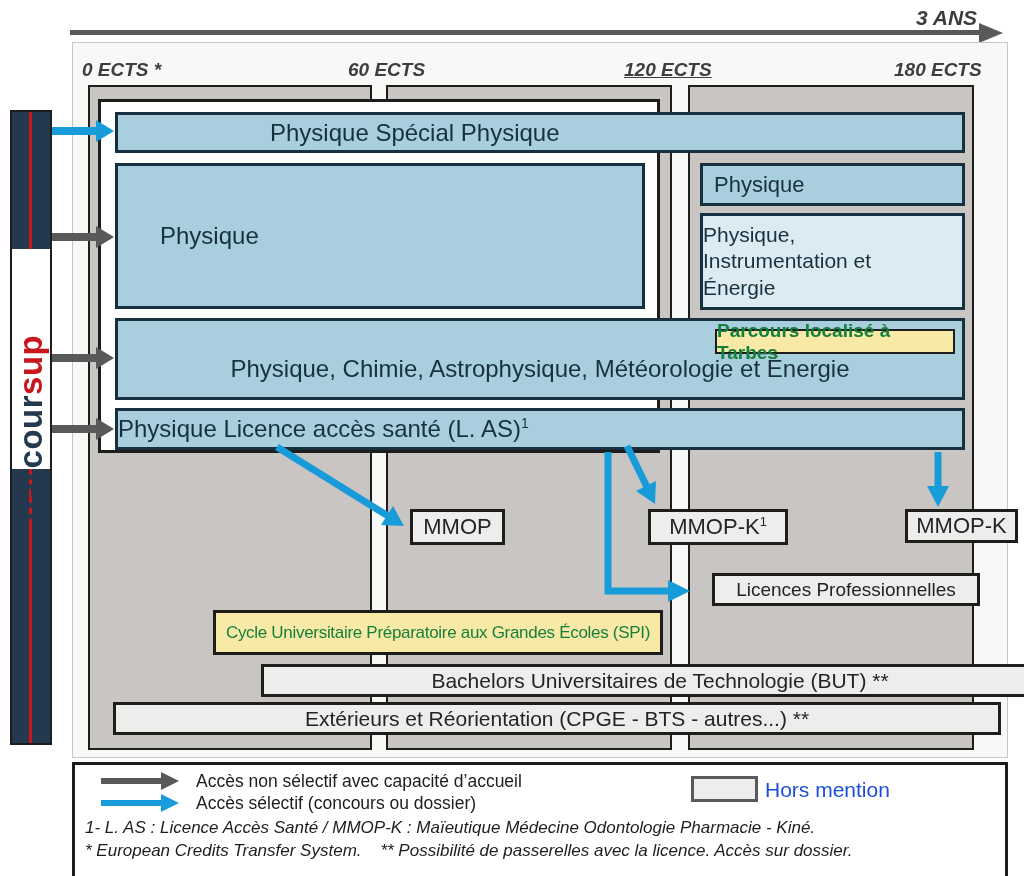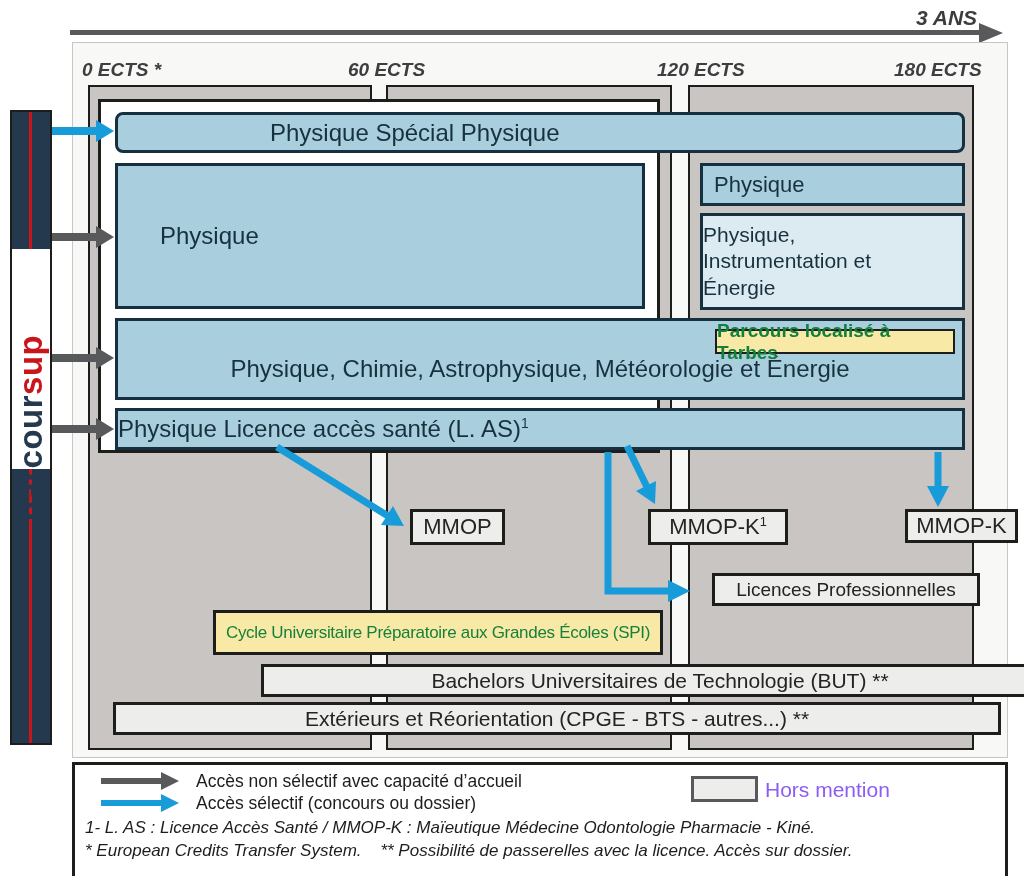--- a/index.html
+++ b/index.html
@@ -45,45 +45,45 @@
   .harrow.gray .head{border-left:18px solid #58595b;}
   .harrow.blue .shaft{background:#189cd9;}
   .harrow.blue .head{border-left:18px solid #189cd9;}
   
   .legend{left:72px;top:762px;width:936px;height:126px;background:#ffffff;border:3px solid #1d1d1b;box-sizing:border-box;}
   .legend .larrow-shaft{position:absolute;left:26px;width:60px;height:6px;}
   .legend .larrow-head{position:absolute;left:86px;width:0;height:0;
     border-top:9px solid transparent;border-bottom:9px solid transparent;}
   .legend .ltext{position:absolute;left:121px;font-size:17.5px;color:#1d1d1b;}
   .legend .swatch{position:absolute;left:616px;top:11px;width:67px;height:26px;background:#ededeb;border:3px solid #58595b;box-sizing:border-box;}
-  .legend .hors{position:absolute;left:690px;top:13px;font-size:21px;color:#8b5cf6;}
+  .legend .hors{position:absolute;left:690px;top:13px;font-size:21px;color:#1d4ed8;}
   .legend .foot{position:absolute;left:10px;font-size:17px;font-style:italic;color:#1d1d1b;white-space:pre-wrap;text-align:right;}
   .svglayer{left:0;top:0;pointer-events:none;}
 </style>
 </head>
 <body>
 
 <div class="abs tl-shaft"></div>
 <div class="abs tl-head"></div>
 <div class="abs tl-label">3 ANS</div>
 
 <div class="abs frame"></div>
 
 <div class="abs ects" style="left:82px;">0 ECTS *</div>
 <div class="abs ects" style="left:348px;">60 ECTS</div>
-<div class="abs ects" style="left:657px;">120 ECTS</div>
+<div class="abs ects" style="left:624px;text-decoration:underline;">120 ECTS</div>
 <div class="abs ects" style="left:894px;">180 ECTS</div>
 
 <div class="abs col" style="left:88px;width:284px;"></div>
 <div class="abs col" style="left:386px;width:286px;"></div>
 <div class="abs col" style="left:688px;width:286px;"></div>
 
 <div class="abs panel"></div>
 
-<div class="abs bluebox" style="left:115px;top:112px;width:850px;height:41px;font-size:24px;padding-left:152px;border-radius:8px;">
+<div class="abs bluebox" style="left:115px;top:112px;width:850px;height:41px;font-size:24px;padding-left:152px;">
   <span>Physique Spécial Physique</span>
 </div>
 
 <div class="abs bluebox" style="left:115px;top:163px;width:530px;height:146px;font-size:24px;padding-left:42px;">
   <span>Physique</span>
 </div>
 
 <div class="abs bluebox" style="left:700px;top:163px;width:265px;height:43px;font-size:22px;padding-left:11px;">
   <span>Physique</span>
 </div>

